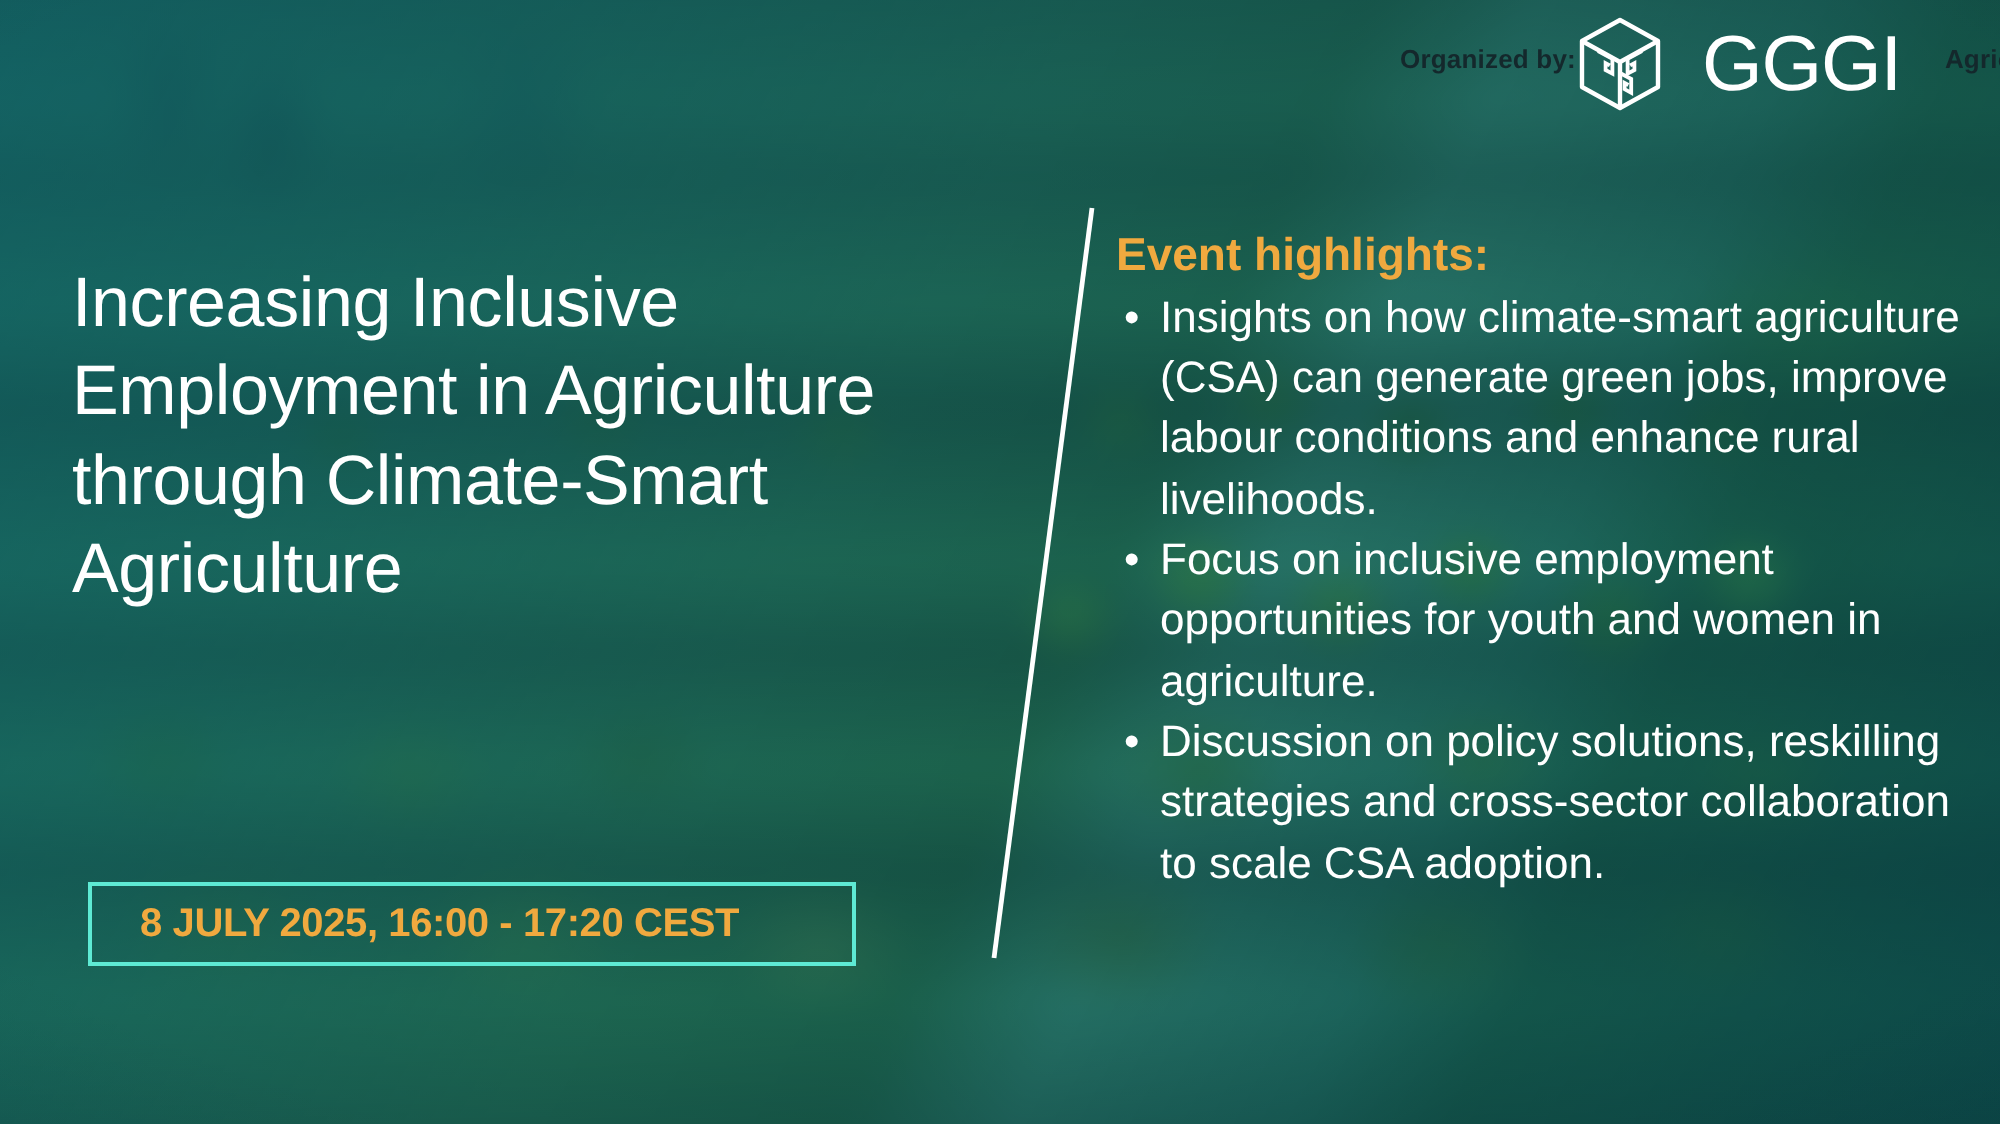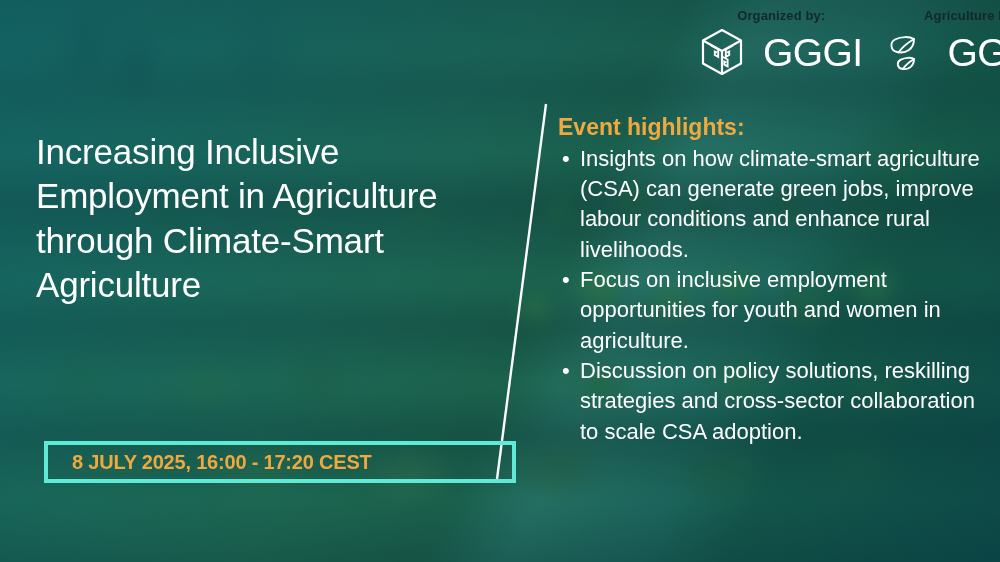--- a/index.html
+++ b/index.html
@@ -118,21 +118,21 @@
 
   
   .partners {
     position: absolute;
     top: 8px;
     left: 700px;
     width: 290px;
     display: flex;
     gap: 22px;
   }
-  .partner-block { display: flex; flex-direction: column; align-items: center; justify-content: space-between; }
+  .partner-block { display: flex; flex-direction: row; align-items: center; justify-content: space-between; }
   .partner-label {
     font-size: 13px;
     font-weight: bold;
     color: #14282c;
     letter-spacing: 0.1px;
     margin-bottom: 5px;
     white-space: nowrap;
   }
   .partner-lockup { display: flex; align-items: center; gap: 19px; }
   .partner-mark { display: block; }
@@ -157,24 +157,24 @@
     font-size: 35px;
     font-weight: normal;
     line-height: 1.27;
     color: #ffffff;
     letter-spacing: -0.2px;
   }
   .date-badge {
     position: absolute;
     left: 44px;
     top: 441px;
-    width: 472px;
+    width: 384px;
     height: 42px;
     box-sizing: border-box;
-    border: 4px solid #5eead4;
+    border: 2px solid #5eead4;
     display: flex;
     align-items: center;
     padding-left: 24px;
   }
   .date-text {
     font-size: 20px;
     font-weight: bold;
     color: #f0a93f;
     letter-spacing: -0.2px;
     white-space: nowrap;

